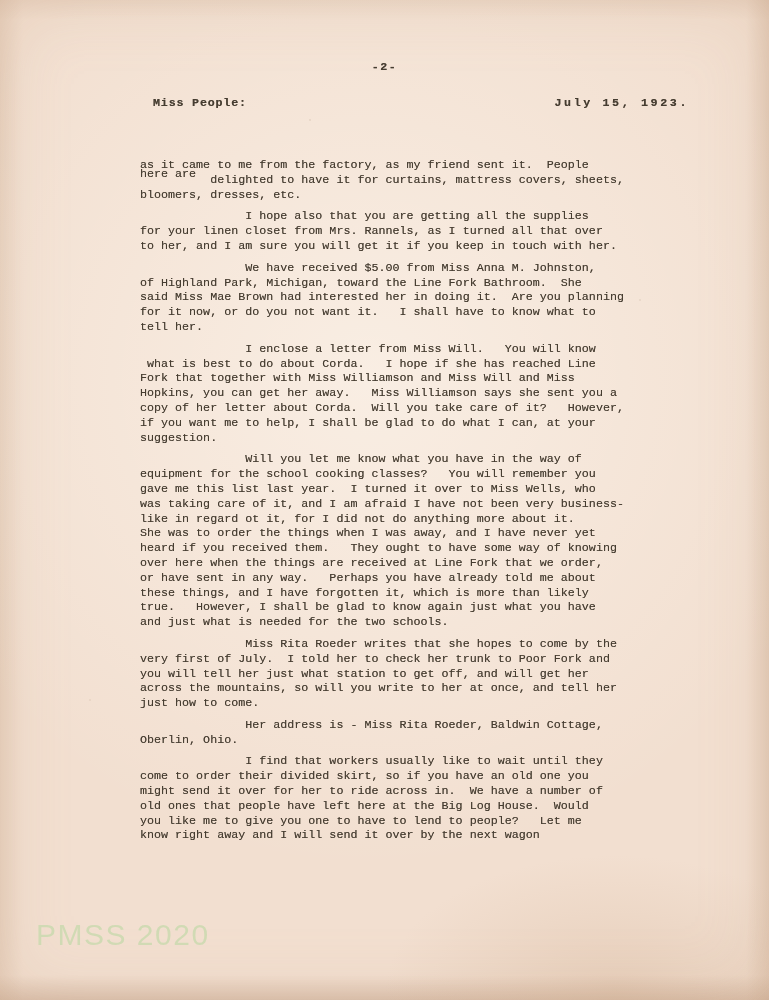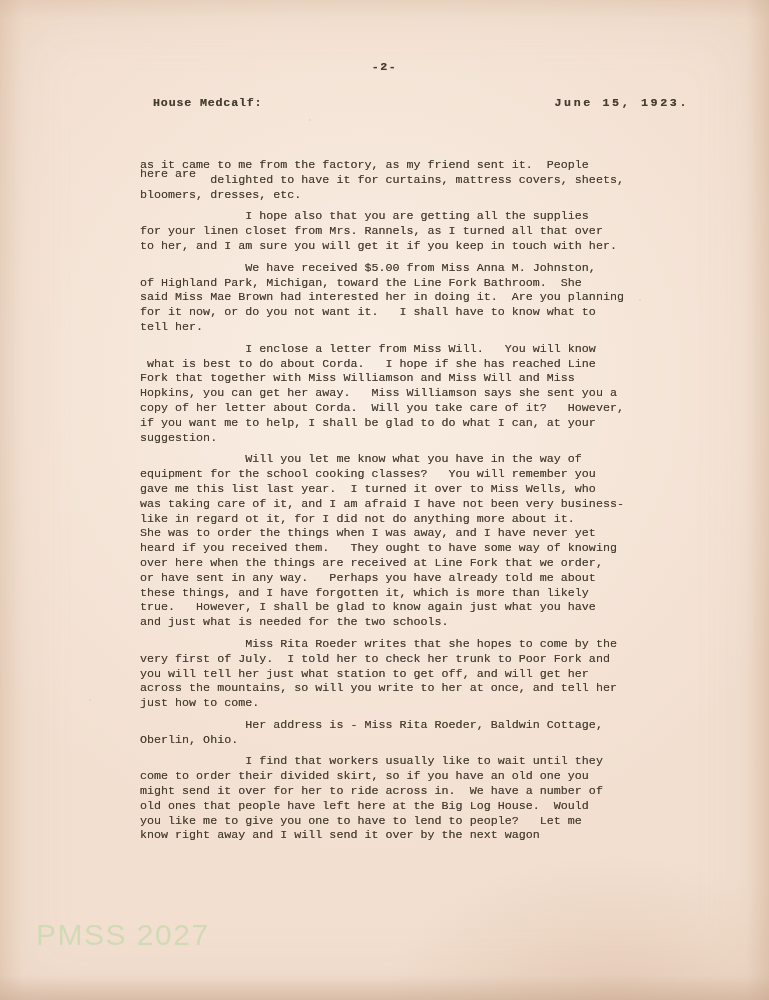--- a/index.html
+++ b/index.html
@@ -86,21 +86,21 @@
   }
 </style>
 </head>
 <body>
 
 <div class="page">
 
   <div class="page-number typed">-2-</div>
 
   <div class="header-row">
-    <span class="recipient typed">House Medcalf:</span>
-    <span class="date typed">June 15, 1923.</span>
+    <span class="recipient typed">Miss People:</span>
+    <span class="date typed">July 15, 1923.</span>
   </div>
 
   <div class="letter-body typed" id="letter-body"><div class="para"><div class="line">as it came to me from the factory, as my friend sent it.  People</div><div class="line"><span class="raised">here are</span><span>  delighted to have it for curtains, mattress covers, sheets,</span></div><div class="line">bloomers, dresses, etc.</div></div><div class="para"><div class="line">               I hope also that you are getting all the supplies</div><div class="line">for your linen closet from Mrs. Rannels, as I turned all that over</div><div class="line">to her, and I am sure you will get it if you keep in touch with her.</div></div><div class="para"><div class="line">               We have received $5.00 from Miss Anna M. Johnston,</div><div class="line">of Highland Park, Michigan, toward the Line Fork Bathroom.  She</div><div class="line">said Miss Mae Brown had interested her in doing it.  Are you planning</div><div class="line">for it now, or do you not want it.   I shall have to know what to</div><div class="line">tell her.</div></div><div class="para"><div class="line">               I enclose a letter from Miss Will.   You will know</div><div class="line"> what is best to do about Corda.   I hope if she has reached Line</div><div class="line">Fork that together with Miss Williamson and Miss Will and Miss</div><div class="line">Hopkins, you can get her away.   Miss Williamson says she sent you a</div><div class="line">copy of her letter about Corda.  Will you take care of it?   However,</div><div class="line">if you want me to help, I shall be glad to do what I can, at your</div><div class="line">suggestion.</div></div><div class="para"><div class="line">               Will you let me know what you have in the way of</div><div class="line">equipment for the school cooking classes?   You will remember you</div><div class="line">gave me this list last year.  I turned it over to Miss Wells, who</div><div class="line">was taking care of it, and I am afraid I have not been very business-</div><div class="line">like in regard ot it, for I did not do anything more about it.</div><div class="line">She was to order the things when I was away, and I have never yet</div><div class="line">heard if you received them.   They ought to have some way of knowing</div><div class="line">over here when the things are received at Line Fork that we order,</div><div class="line">or have sent in any way.   Perhaps you have already told me about</div><div class="line">these things, and I have forgotten it, which is more than likely</div><div class="line">true.   However, I shall be glad to know again just what you have</div><div class="line">and just what is needed for the two schools.</div></div><div class="para"><div class="line">               Miss Rita Roeder writes that she hopes to come by the</div><div class="line">very first of July.  I told her to check her trunk to Poor Fork and</div><div class="line">you will tell her just what station to get off, and will get her</div><div class="line">across the mountains, so will you write to her at once, and tell her</div><div class="line">just how to come.</div></div><div class="para"><div class="line">               Her address is - Miss Rita Roeder, Baldwin Cottage,</div><div class="line">Oberlin, Ohio.</div></div><div class="para"><div class="line">               I find that workers usually like to wait until they</div><div class="line">come to order their divided skirt, so if you have an old one you</div><div class="line">might send it over for her to ride across in.  We have a number of</div><div class="line">old ones that people have left here at the Big Log House.  Would</div><div class="line">you like me to give you one to have to lend to people?   Let me</div><div class="line">know right away and I will send it over by the next wagon</div></div></div>
 
-  <div class="watermark">PMSS 2027</div>
+  <div class="watermark">PMSS 2020</div>
 
 </div>
 
 </body></html>

